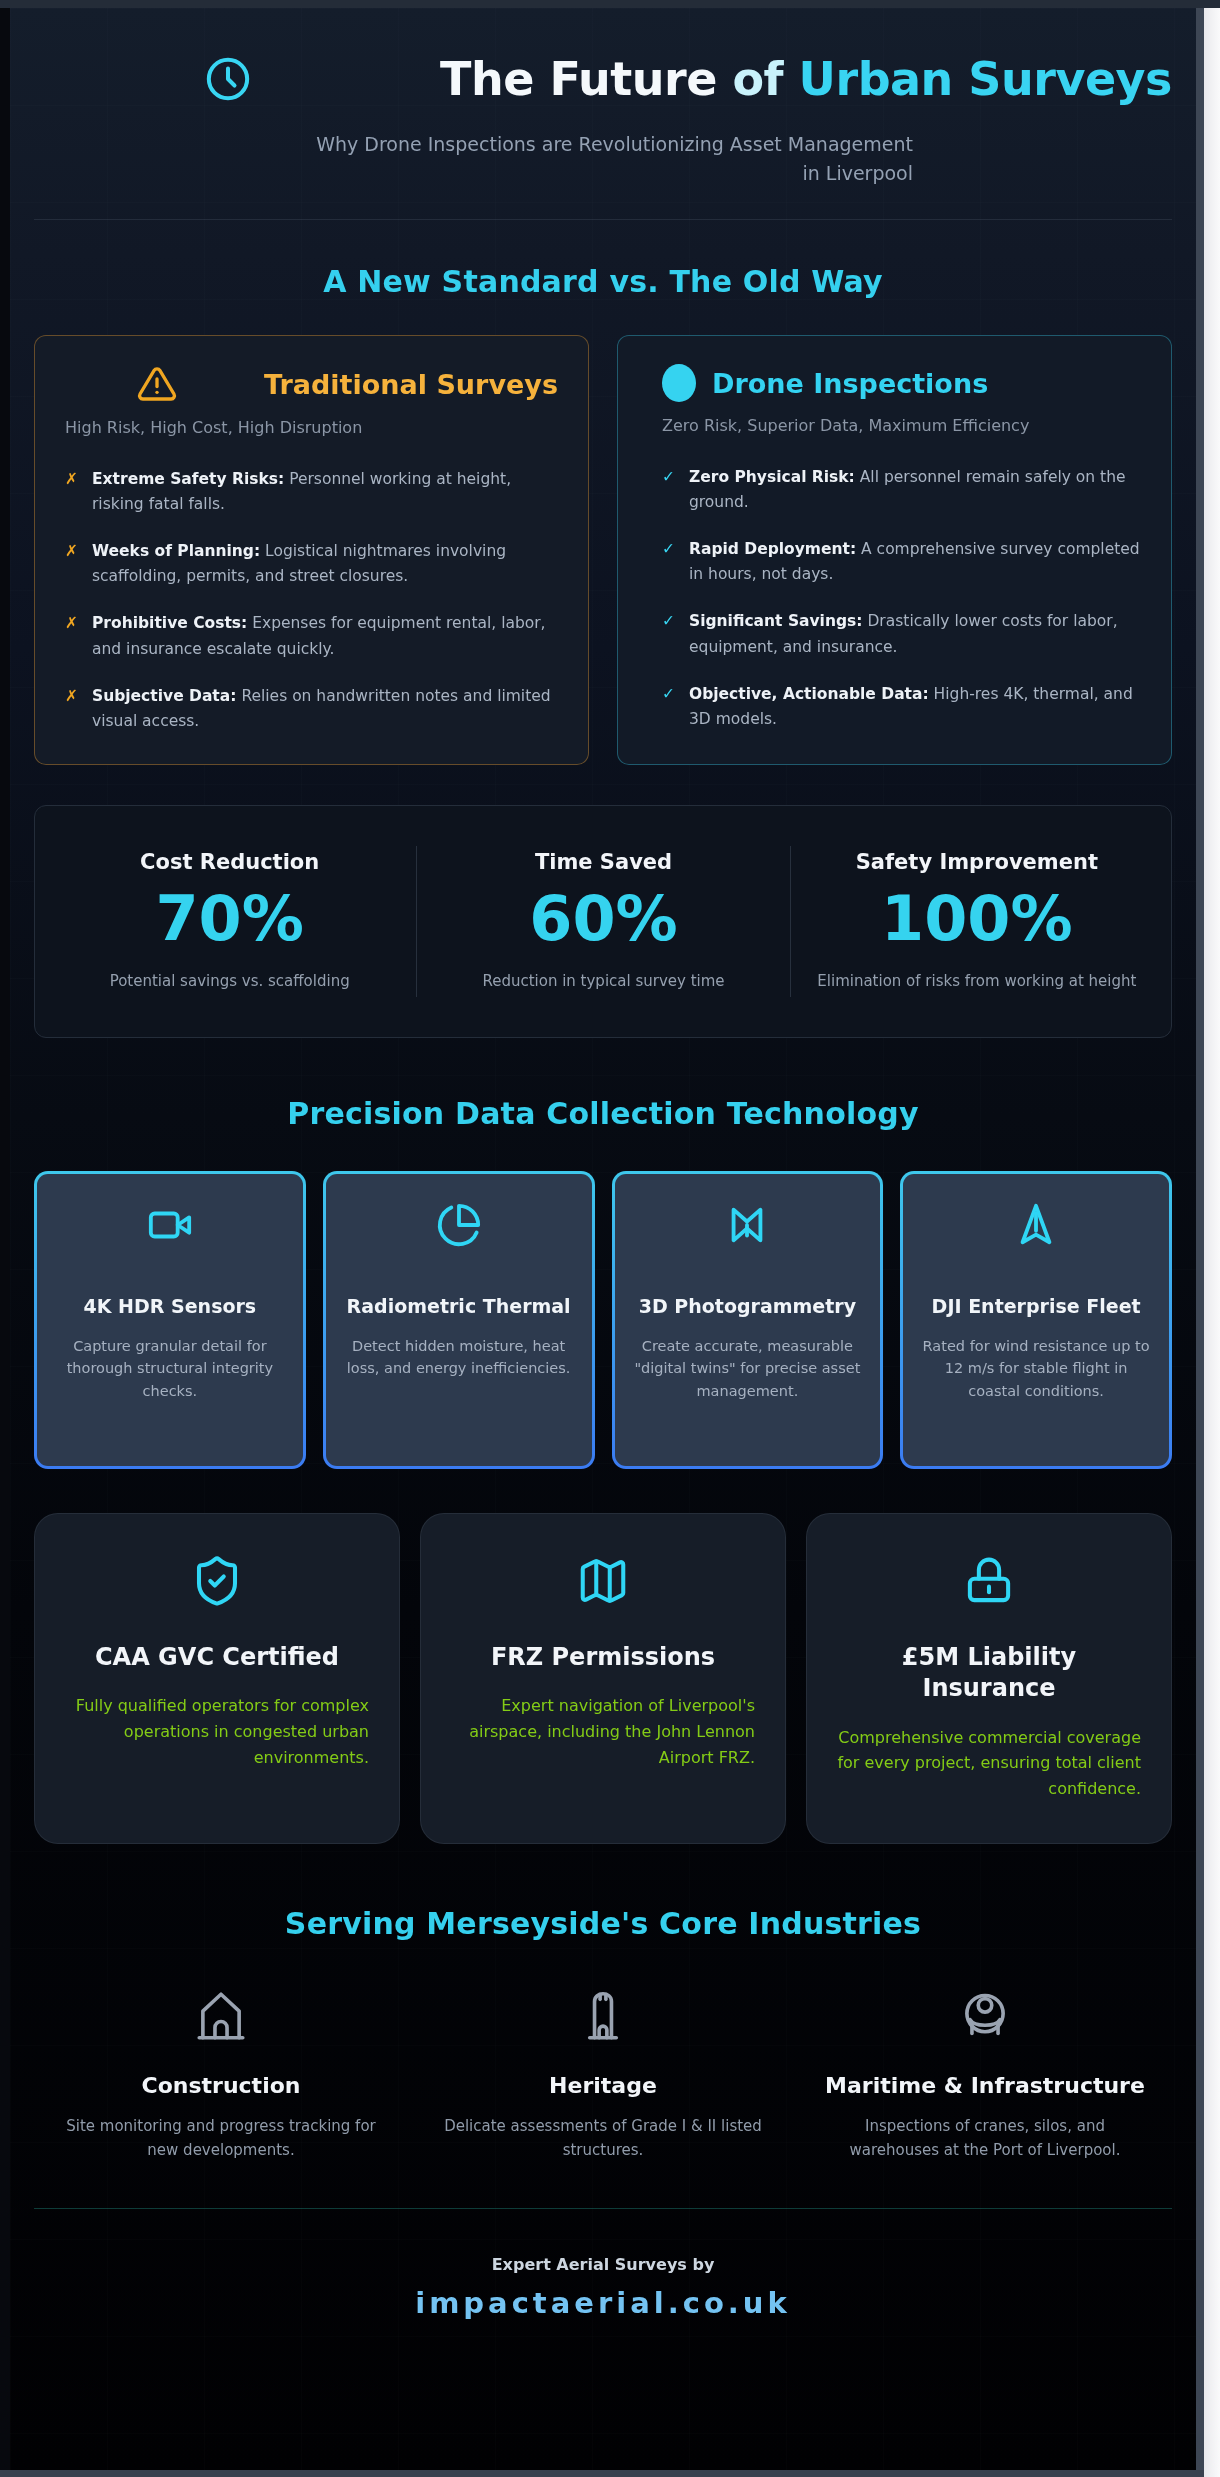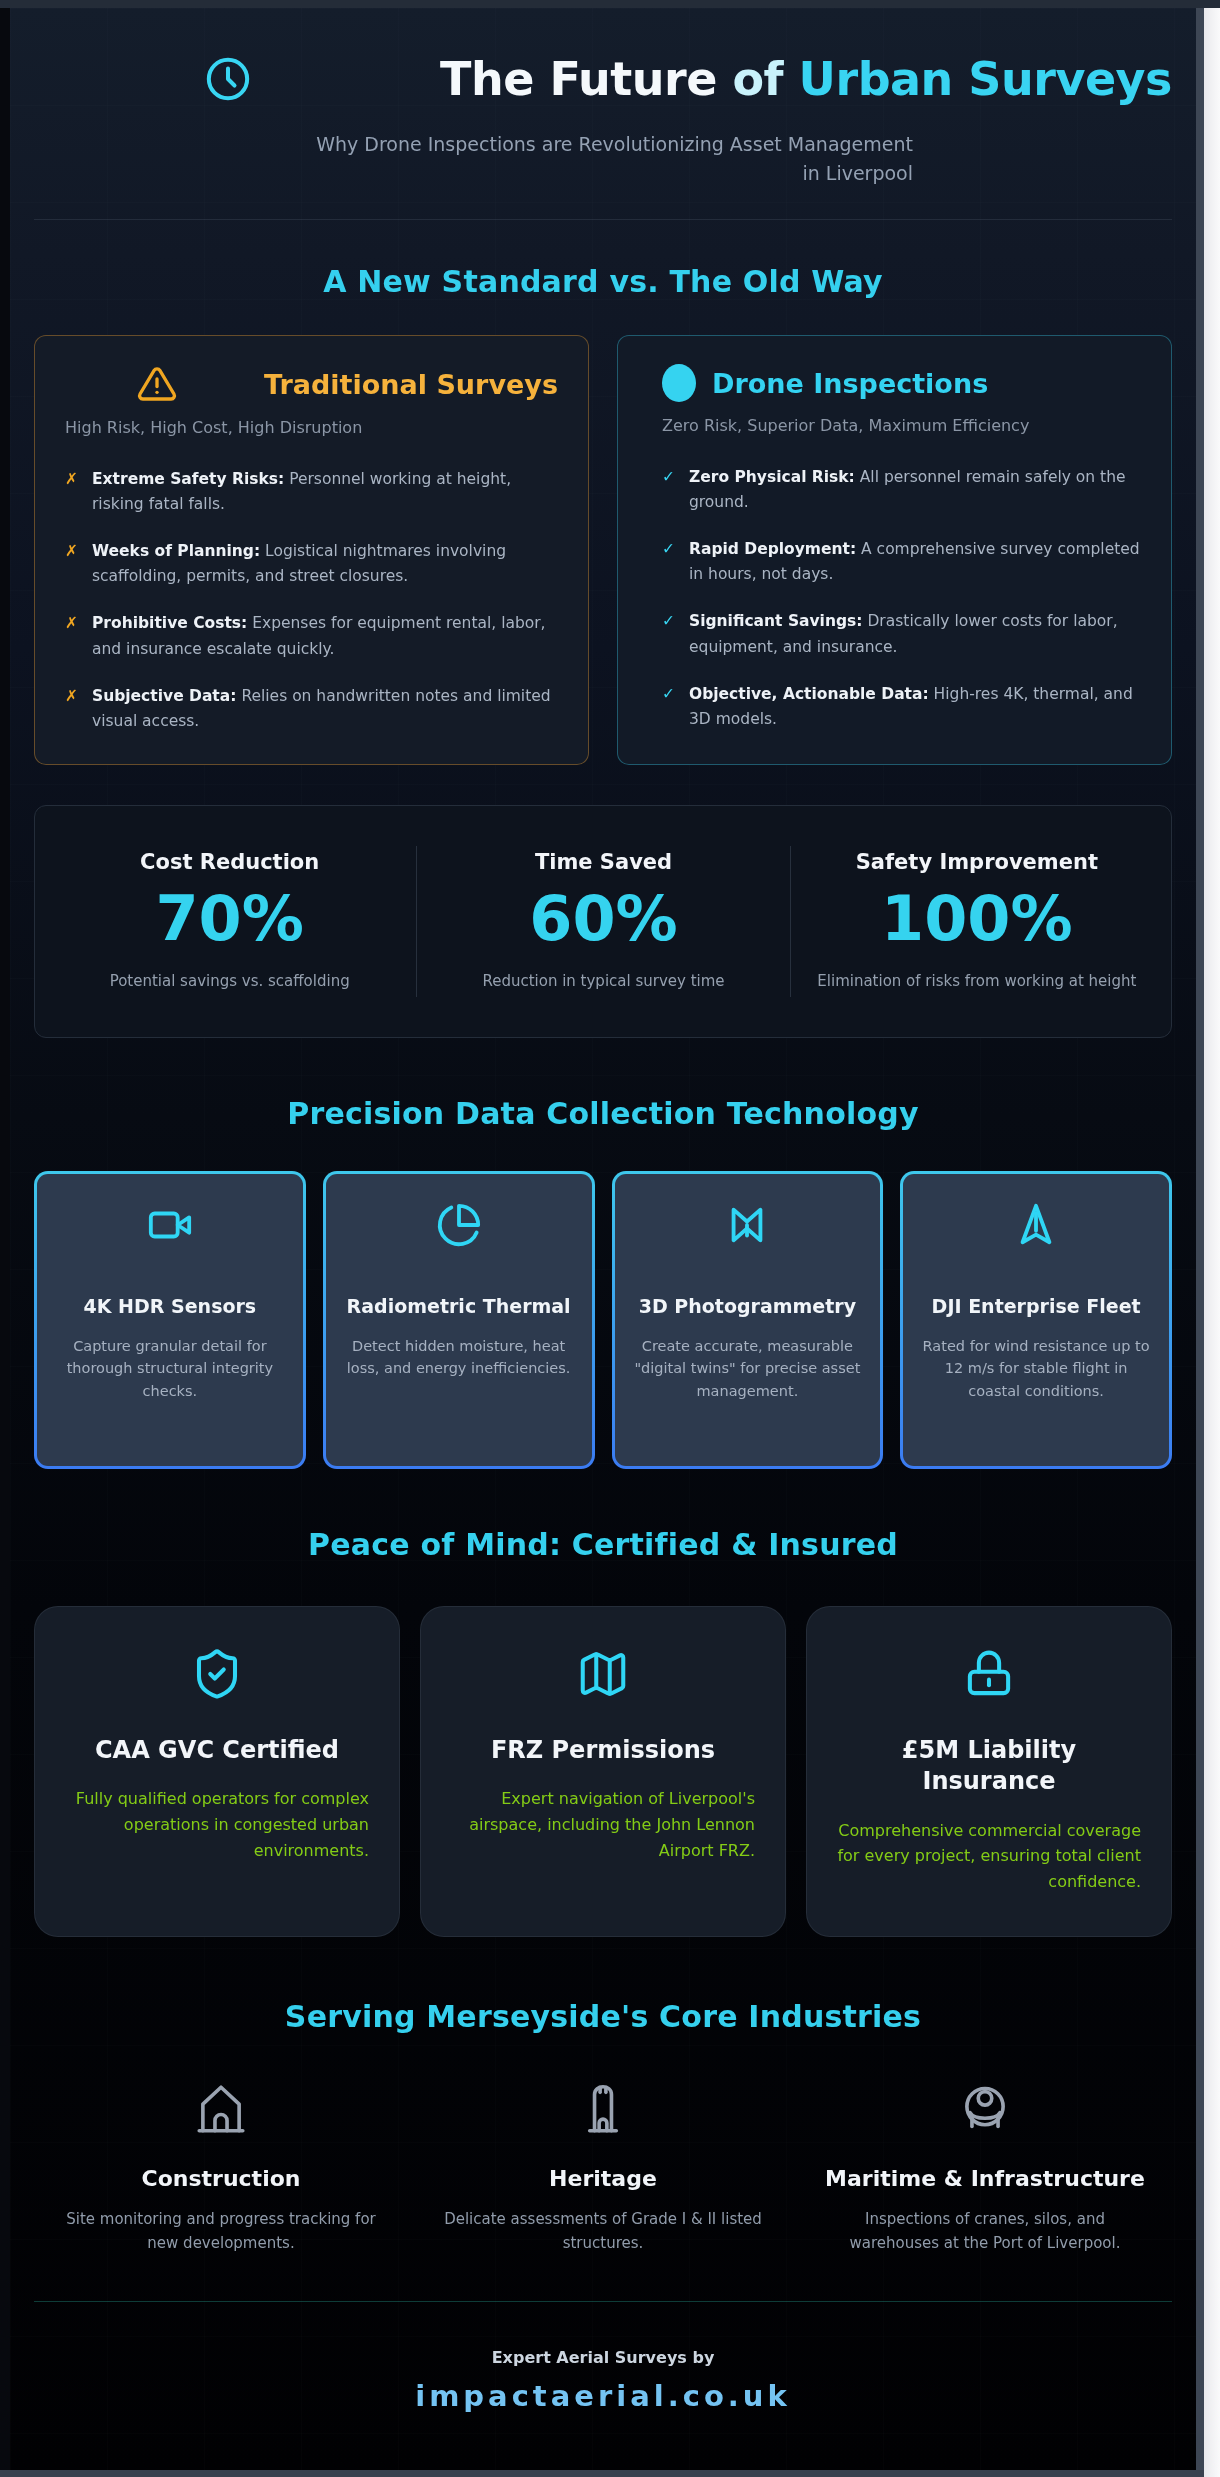--- a/index.html
+++ b/index.html
@@ -258,21 +258,20 @@
         <svg class="tech-icon" viewBox="0 0 24 24" fill="none" stroke="currentColor" stroke-width="2" stroke-linecap="round" stroke-linejoin="round">
           <path d="M12 2 L19 21 L12 17 L5 21 Z"></path>
           <line x1="12" y1="6" x2="12" y2="15"></line>
         </svg>
         <div class="tech-title">DJI Enterprise Fleet</div>
         <div class="tech-text">Rated for wind resistance up to 12 m/s for stable flight in coastal conditions.</div>
       </div>
         </div>
     </div>
 
-    <h2 class="section-h mt-cert">Peace of Mind: Certified &amp; Insured</h2>
     <div class="cert-grid">
 
       <div class="cert-card">
         <svg class="cert-icon" viewBox="0 0 24 24" fill="none" stroke="currentColor" stroke-width="1.8" stroke-linecap="round" stroke-linejoin="round">
           <path d="M20 13c0 5-3.5 7.5-7.66 8.95a1 1 0 0 1-.67-.01C7.5 20.5 4 18 4 13V6a1 1 0 0 1 1-1c2 0 4.5-1.2 6.24-2.72a1.17 1.17 0 0 1 1.52 0C14.51 3.81 17 5 19 5a1 1 0 0 1 1 1z"></path>
           <polyline points="9 12 11 14 15 10"></polyline>
         </svg>
         <div class="cert-title">CAA GVC Certified</div>
         <div class="cert-text">Fully qualified operators for complex operations in congested urban environments.</div>
       </div>

